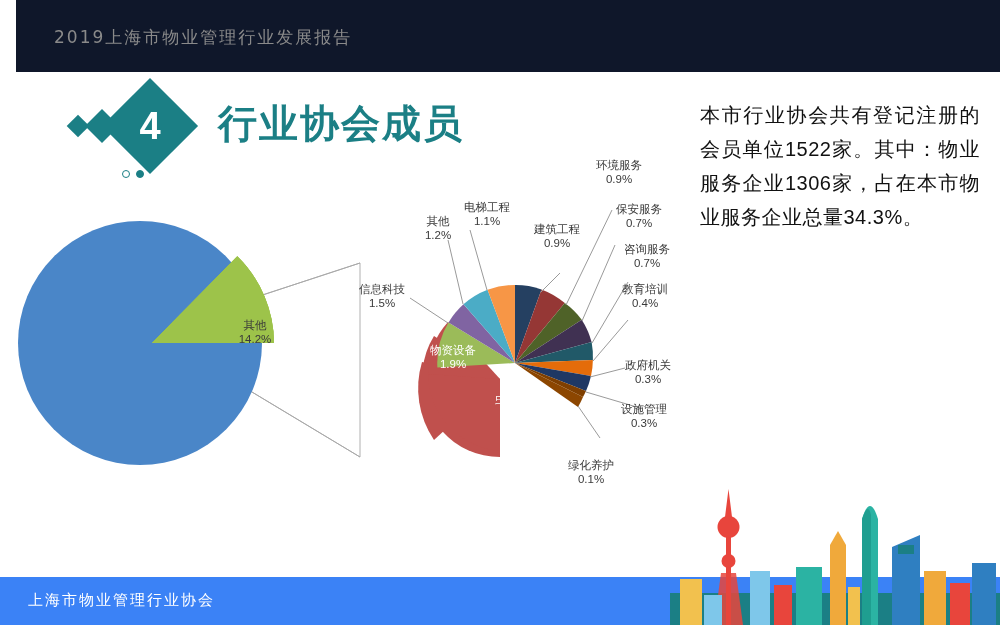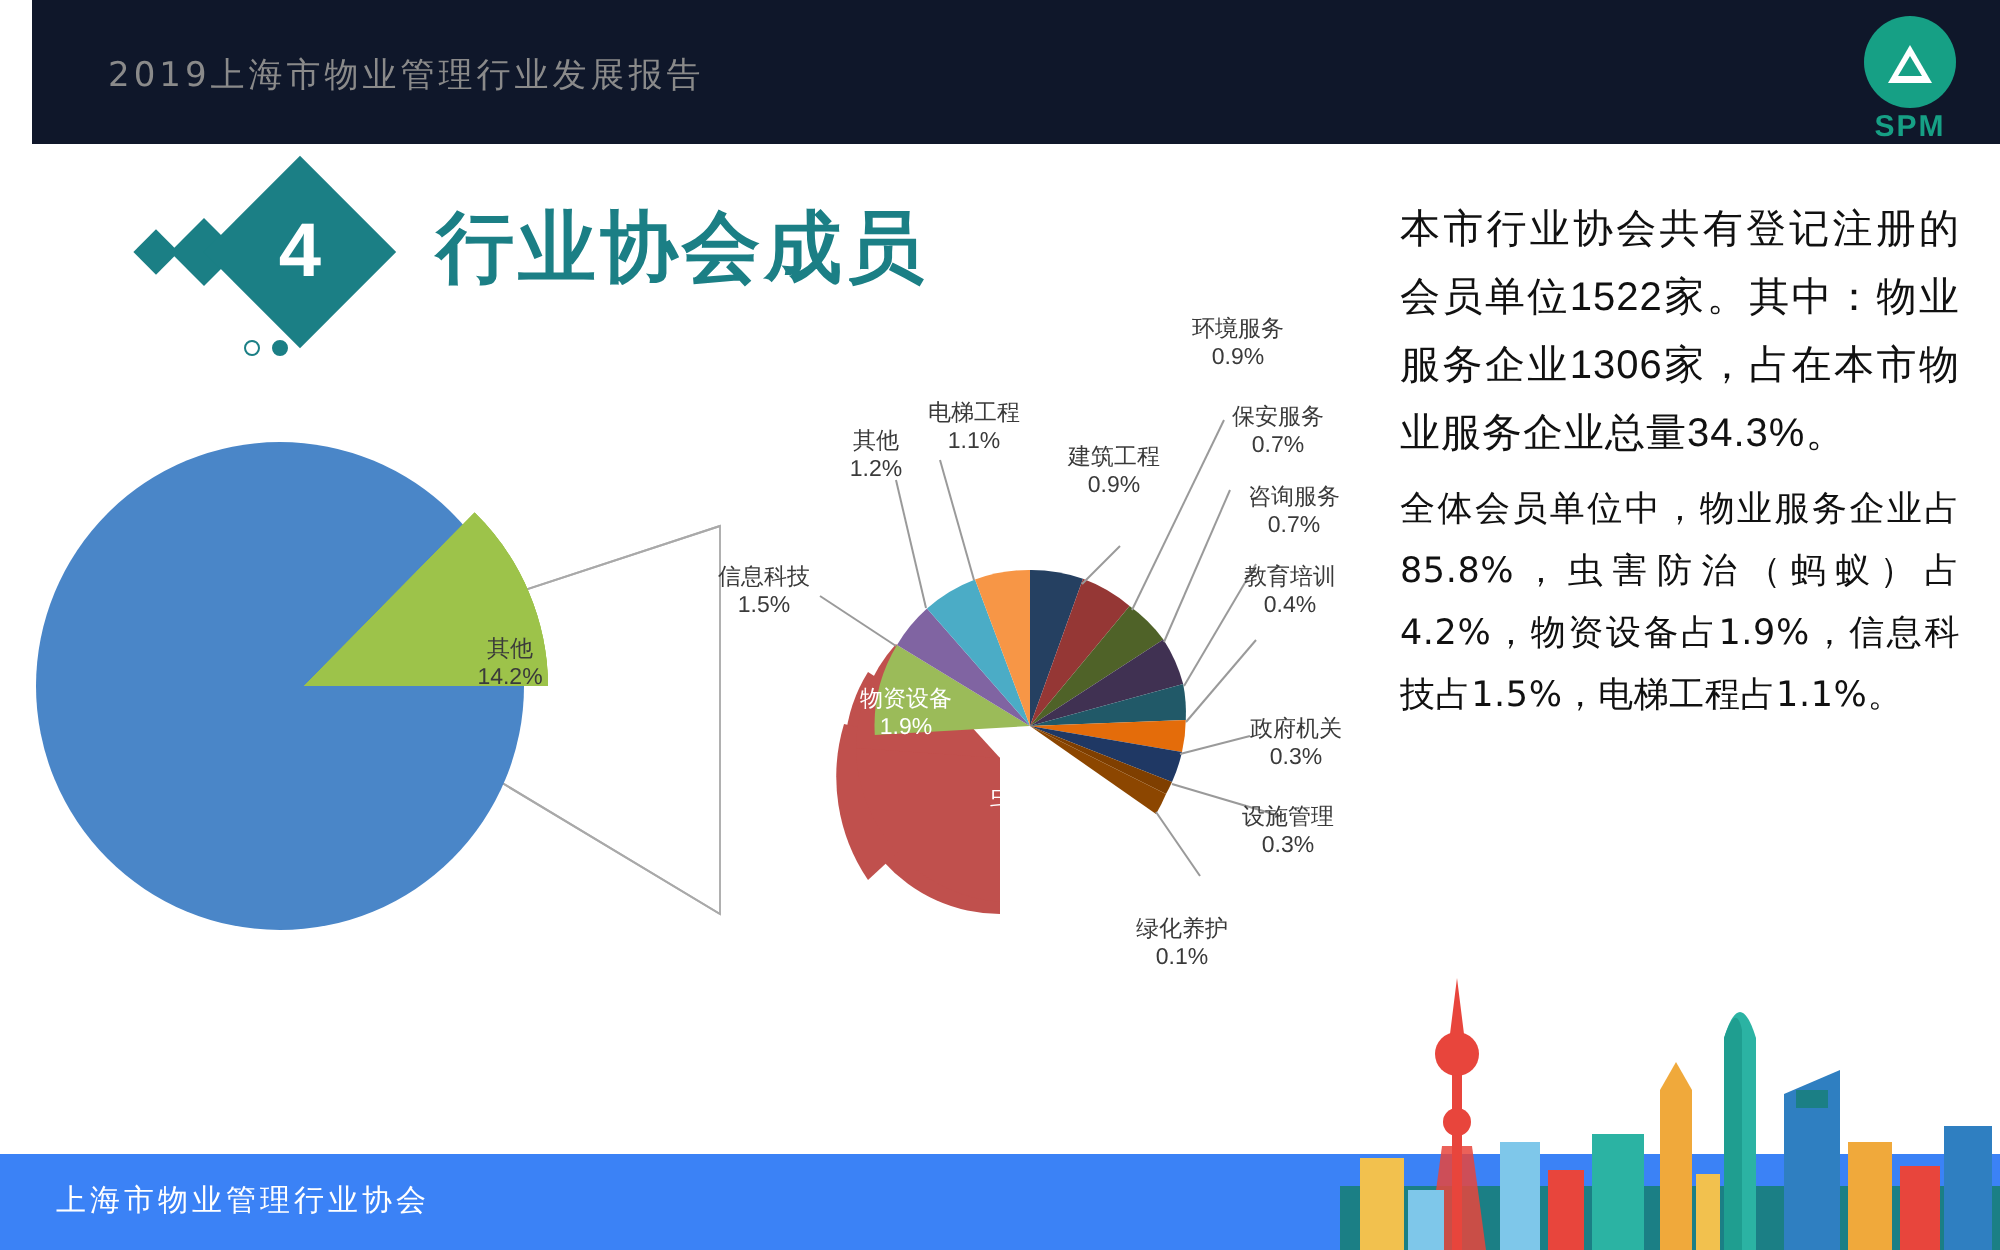--- a/index.html
+++ b/index.html
@@ -98,41 +98,36 @@
     position:absolute;left:28px;top:14px;color:#ffffff;font-size:15px;letter-spacing:2px;
     font-family:"DejaVu Sans","Liberation Sans",sans-serif;
   }
   .skyline{position:absolute;right:0;bottom:0;width:330px;height:150px;}
 </style>
 </head>
 <body>
 
 <div class="header">
   <div class="header-title">2019上海市物业管理行业发展报告</div>
-  <div class="logo">
-    <div class="logo-mark"></div>
-    <div class="logo-text">SPM</div>
-  </div>
 </div>
 
 <div class="badge-wrap">
   <div class="dia dia-small1"></div>
   <div class="dia dia-small2"></div>
   <div class="dia dia-big"></div>
   <div class="badge-num">4</div>
   <div class="dots">
     <div class="dot"></div>
     <div class="dot filled"></div>
   </div>
 </div>
 <div class="section-title">行业协会成员</div>
 
 <div class="right-panel">
   <div class="rp-lead">本市行业协会共有登记注册的会员单位1522家。其中：物业服务企业1306家，占在本市物业服务企业总量34.3%。</div>
-  <div class="rp-body">全体会员单位中，物业服务企业占85.8%，虫害防治（蚂蚁）占4.2%，物资设备占1.9%，信息科技占1.5%，电梯工程占1.1%。</div>
 </div>
 
 <div class="chart-area">
   <svg class="chart-svg" width="700" height="380" viewBox="0 0 700 380">
 
     <polygon points="232,135 360,93 360,287 232,210" fill="none" stroke="#b0b0b0" stroke-width="1"></polygon>
     <line x1="232" y1="135" x2="360" y2="93" stroke="#a9a9a9" stroke-width="1"></line>
     <line x1="232" y1="210" x2="360" y2="287" stroke="#a9a9a9" stroke-width="1"></line>
 
     <circle cx="140" cy="173" r="122" fill="#4a86c8"></circle>

